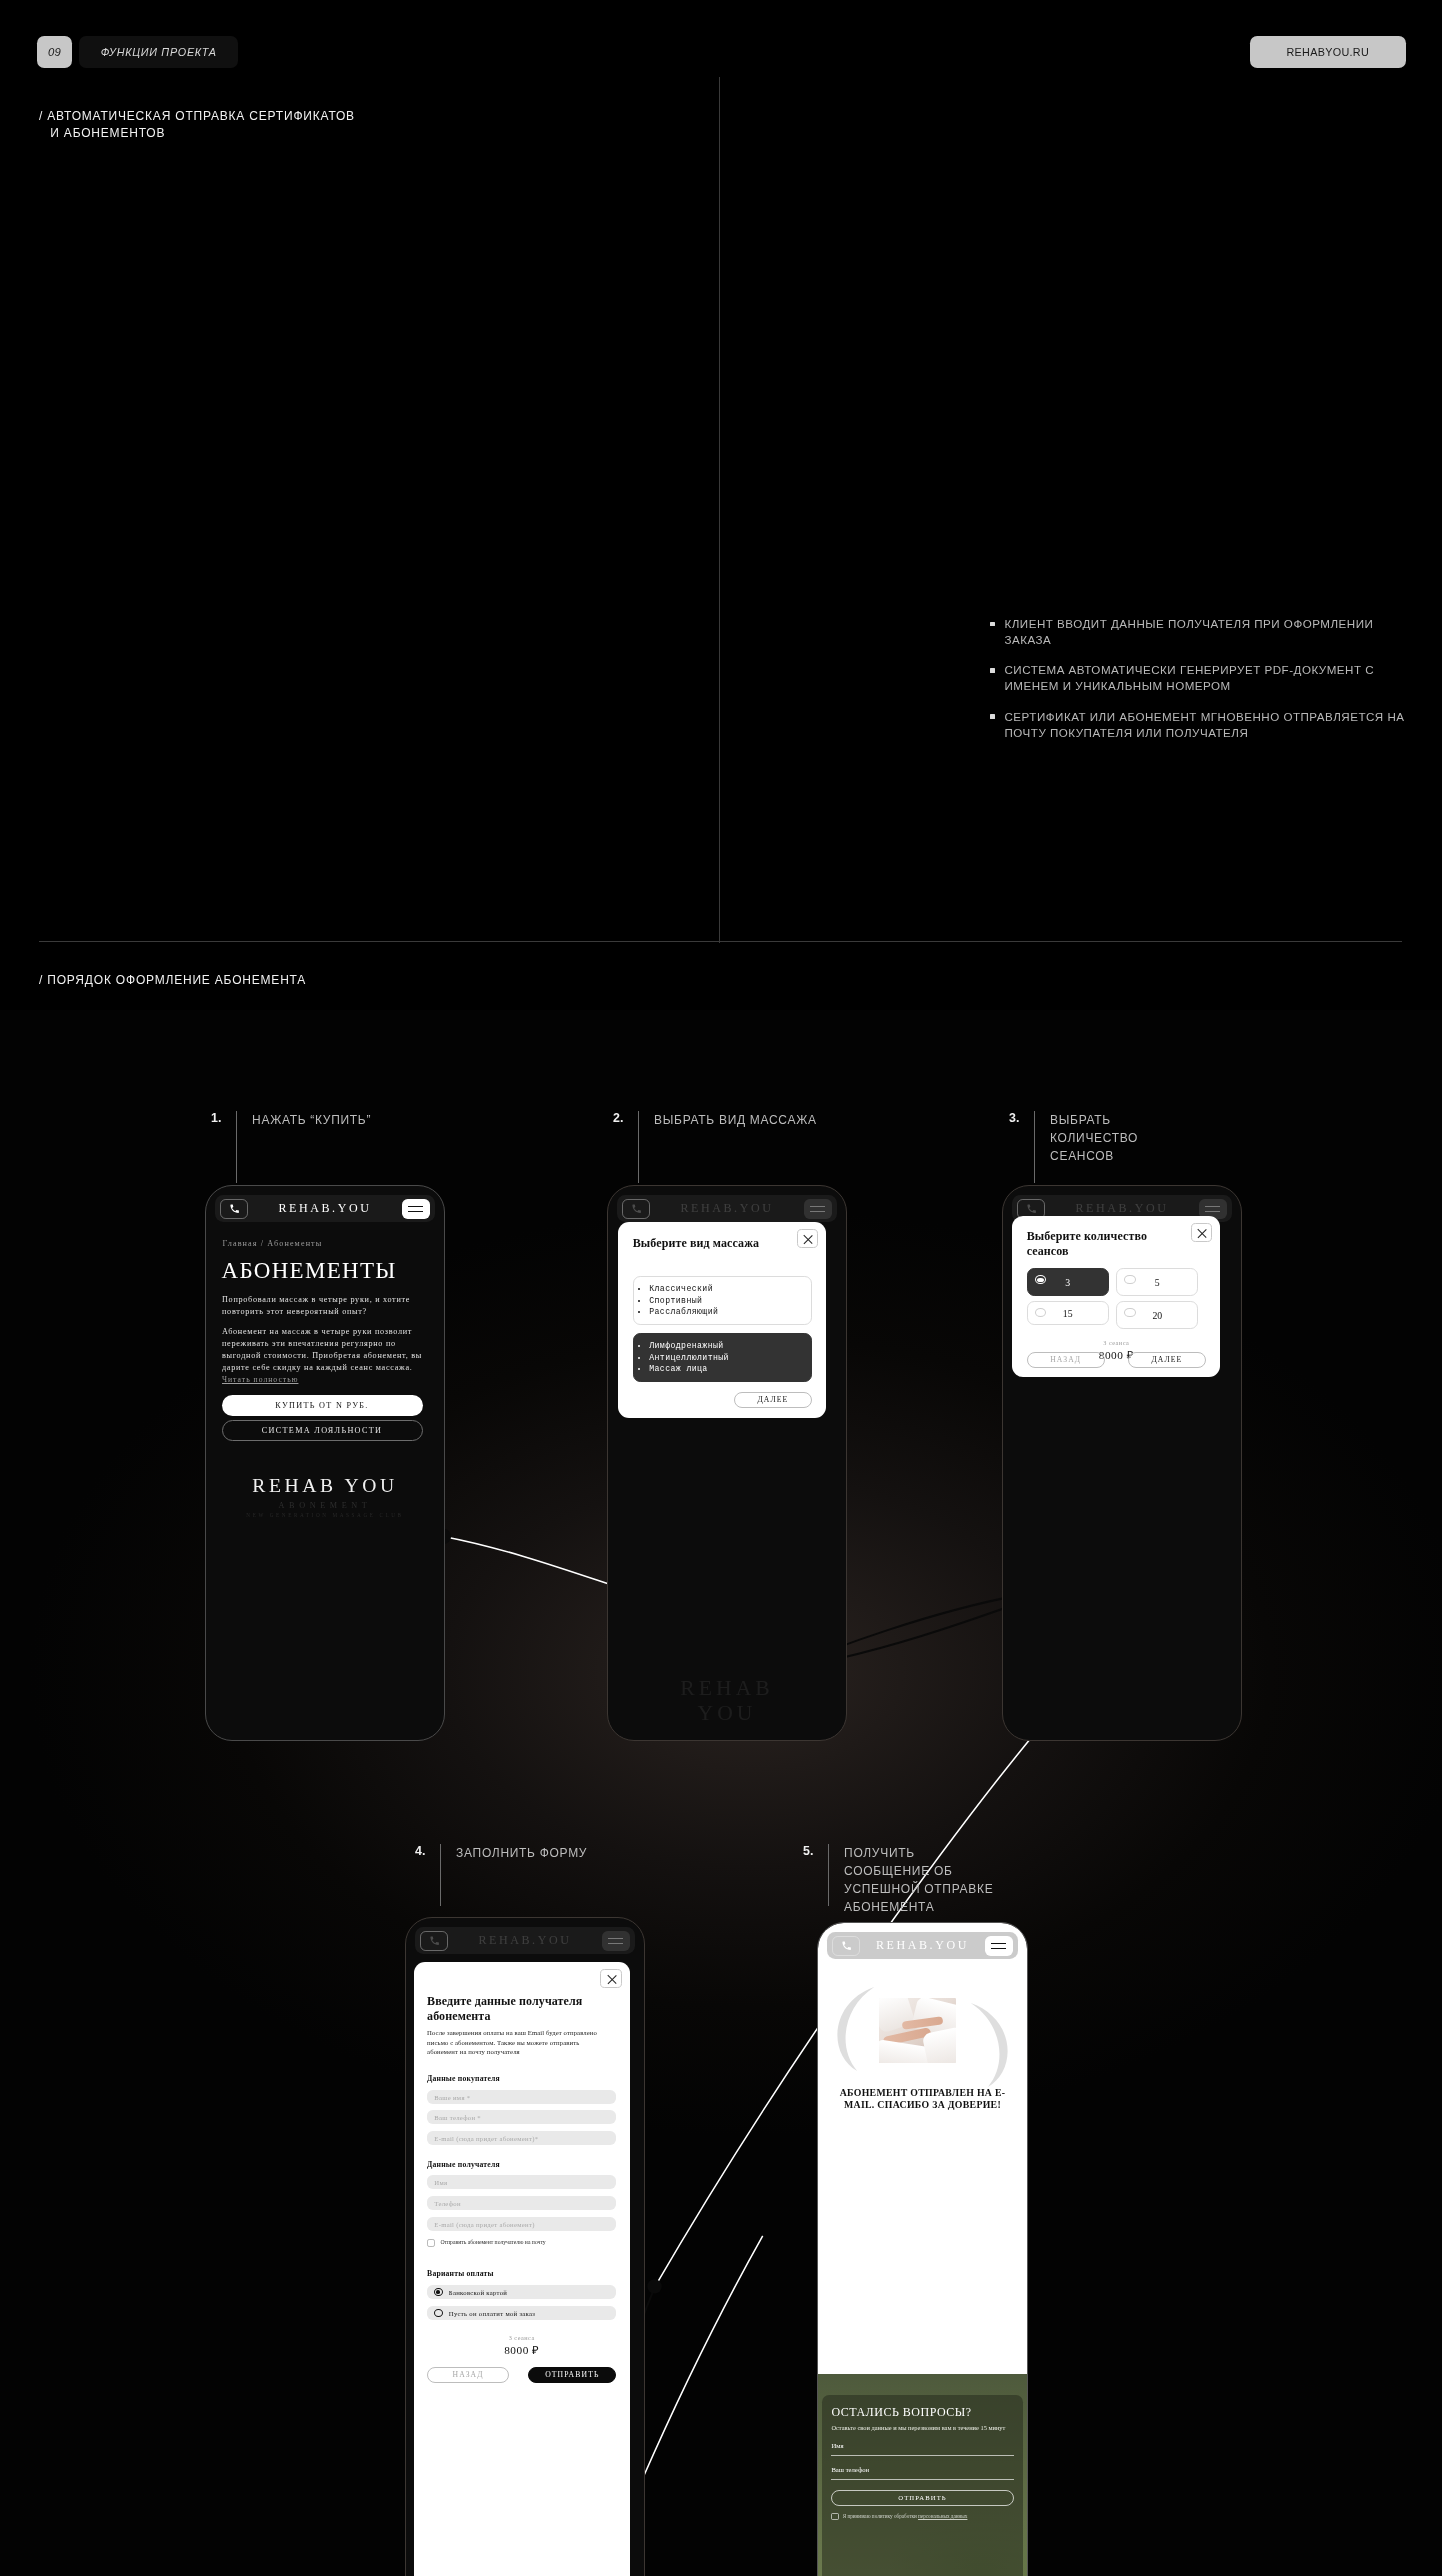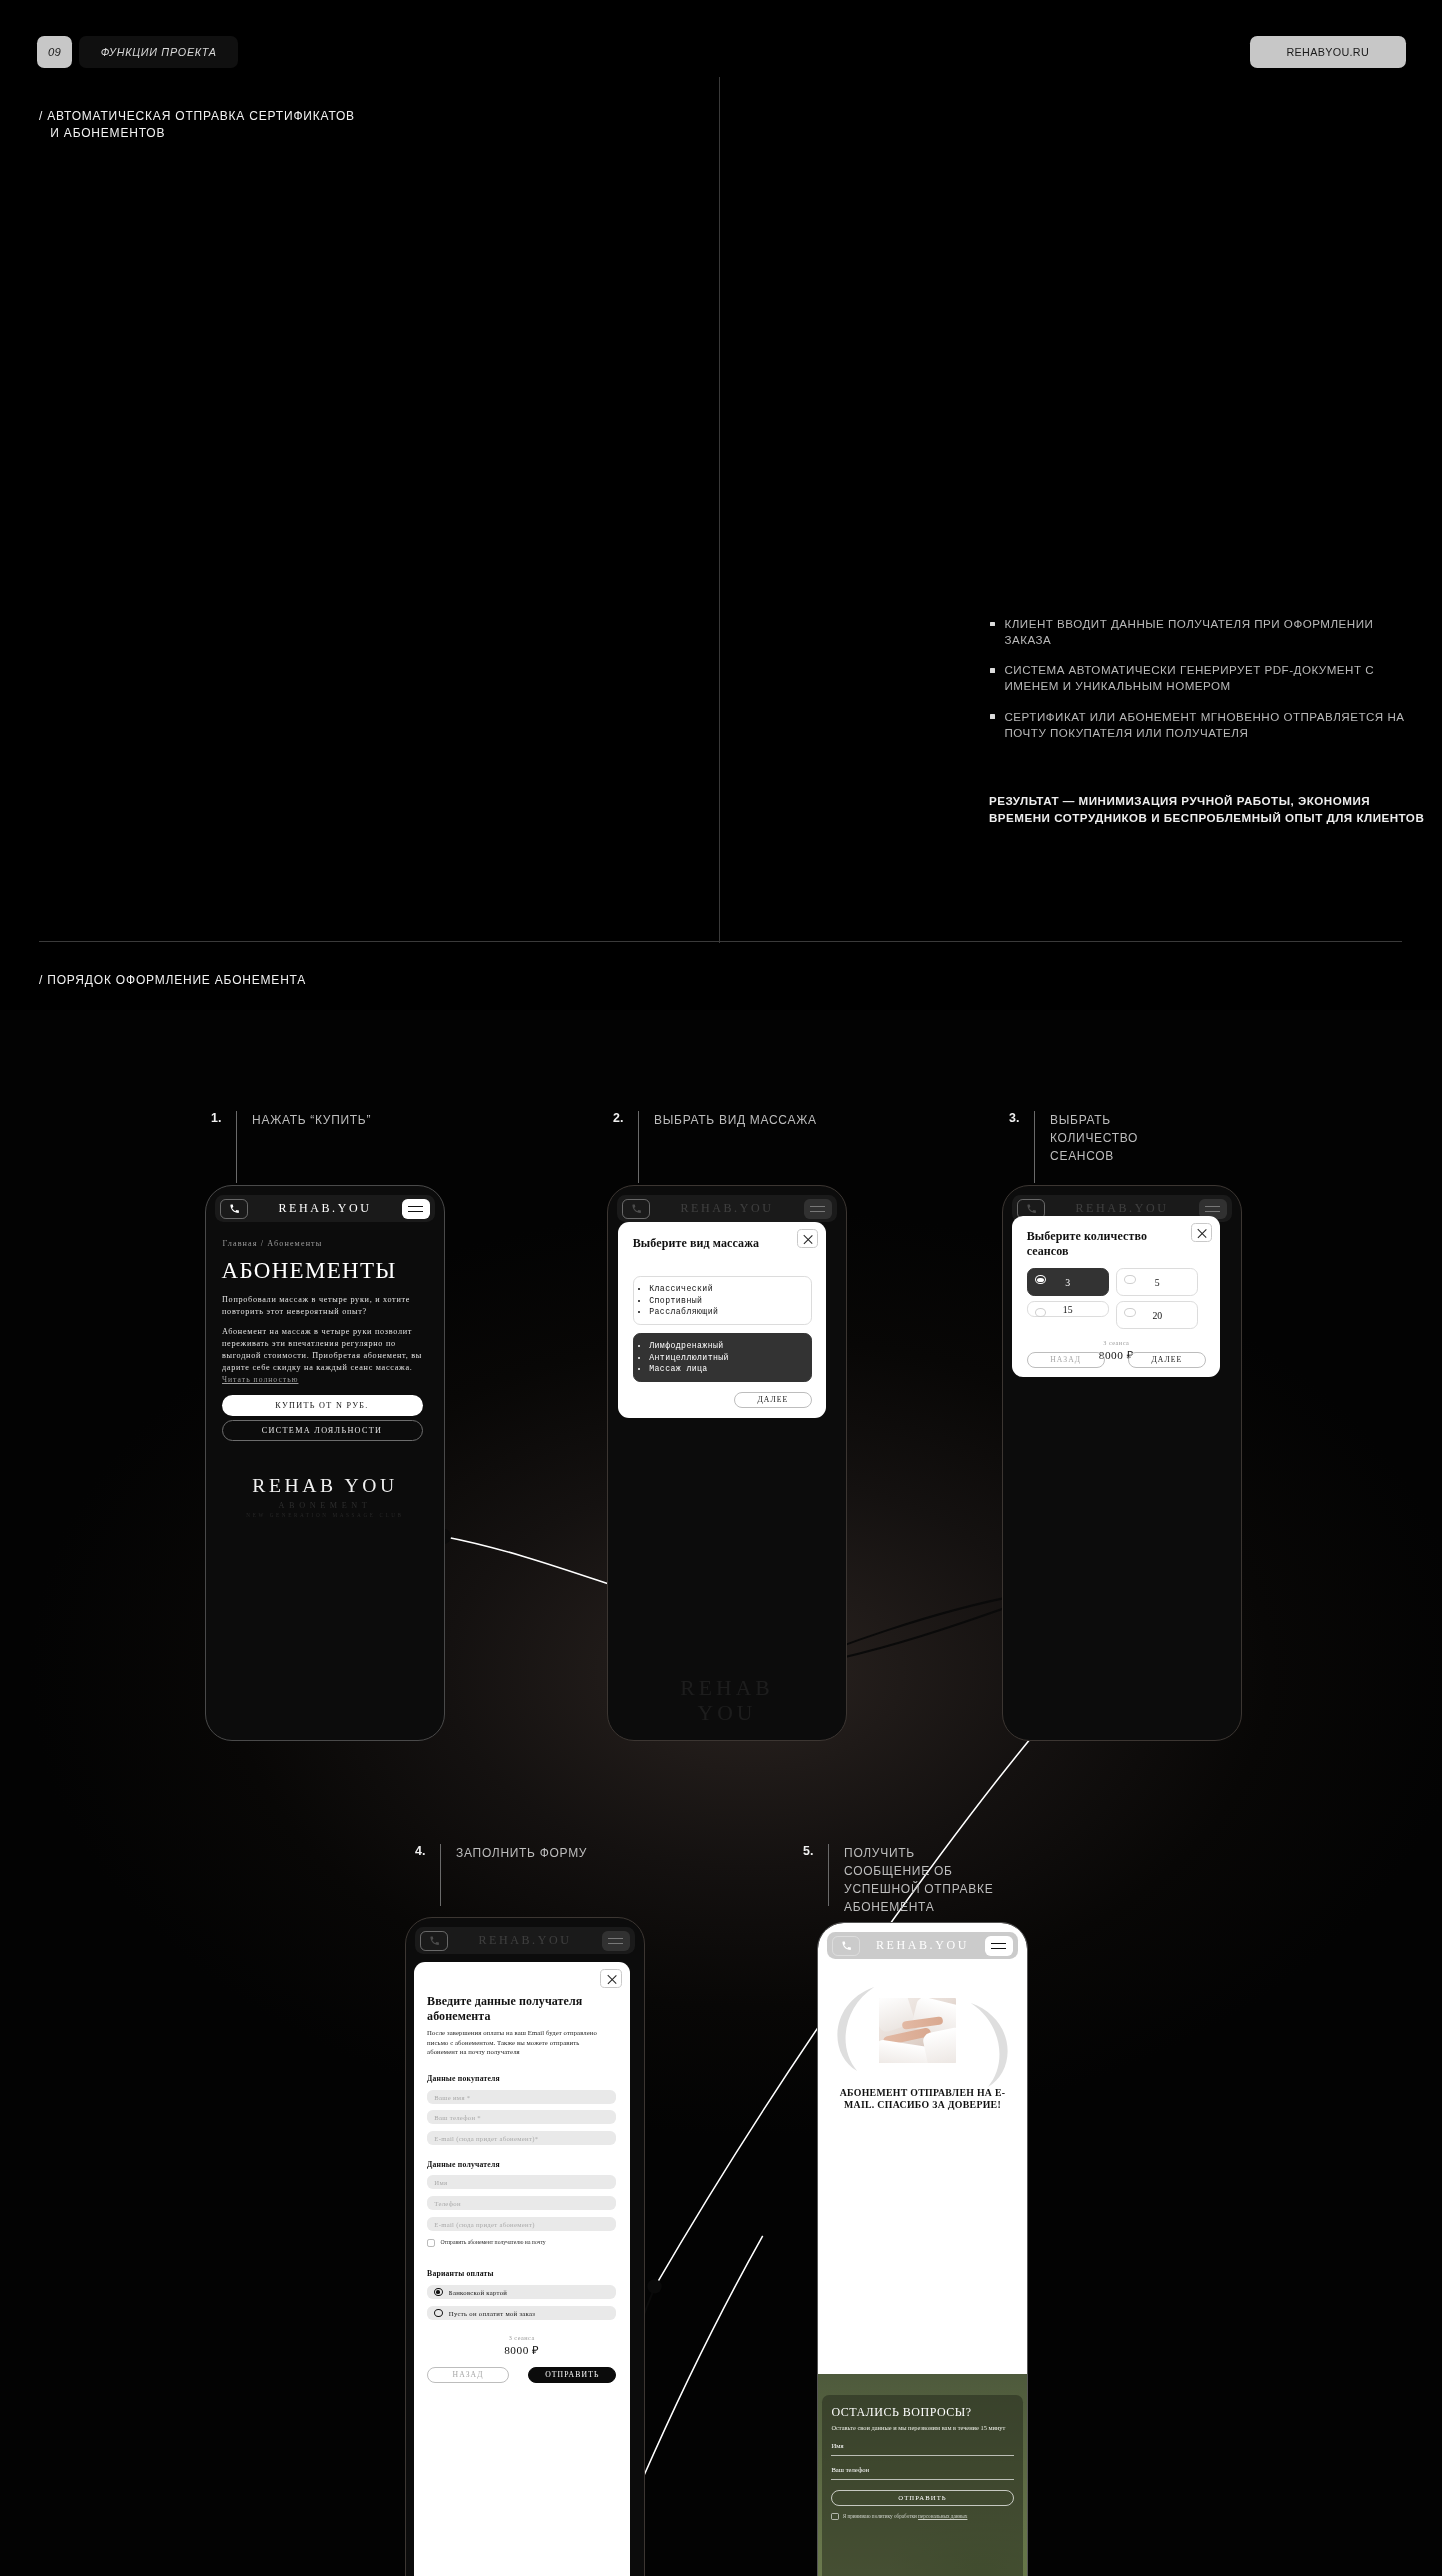--- a/index.html
+++ b/index.html
@@ -243,21 +243,20 @@
     </div>
   </div>
 
 
   <ul class="bullets">
     <li>КЛИЕНТ ВВОДИТ ДАННЫЕ ПОЛУЧАТЕЛЯ ПРИ ОФОРМЛЕНИИ ЗАКАЗА</li>
     <li>СИСТЕМА АВТОМАТИЧЕСКИ ГЕНЕРИРУЕТ PDF-ДОКУМЕНТ С ИМЕНЕМ И УНИКАЛЬНЫМ НОМЕРОМ</li>
     <li>СЕРТИФИКАТ ИЛИ АБОНЕМЕНТ МГНОВЕННО ОТПРАВЛЯЕТСЯ НА ПОЧТУ ПОКУПАТЕЛЯ ИЛИ ПОЛУЧАТЕЛЯ</li>
   </ul>
 
-  <div class="result">РЕЗУЛЬТАТ — МИНИМИЗАЦИЯ РУЧНОЙ РАБОТЫ, ЭКОНОМИЯ ВРЕМЕНИ СОТРУДНИКОВ И БЕСПРОБЛЕМНЫЙ ОПЫТ ДЛЯ КЛИЕНТОВ</div>
 </div>
 
 <div class="hr-sep"></div>
 <div class="sec2-kicker">/ ПОРЯДОК ОФОРМЛЕНИЕ АБОНЕМЕНТА</div>
 
 <div class="stage">
 
   <svg class="connectors" viewBox="0 0 2800 3780">
     <path d="M 860 1022 C 1060 1060, 1250 1150, 1400 1176" stroke="#ffffff" stroke-width="3" fill="none"></path>
     <path d="M 1400 1176 C 1440 1200, 1470 1250, 1500 1280" stroke="#0a0a0a" stroke-width="4" fill="none"></path>
@@ -387,21 +386,21 @@
         <div class="mtitle" style="position:absolute;left:14.4px;top:13.4px;width:149px">Выберите количество сеансов</div>
 
         <div class="sescell sel" style="position:absolute;left:14.4px;top:52px;width:82px;height:28px;">
           <span class="radio"></span>
           <span>3</span>
         </div>
         <div class="sescell" style="position:absolute;left:104px;top:52px;width:82px;height:28px;">
           <span class="radio"></span>
           <span>5</span>
         </div>
-        <div class="sescell" style="position:absolute;left:14.4px;top:85px;width:82px;height:16px;">
+        <div class="sescell" style="position:absolute;left:14.4px;top:85px;width:82px;height:24px;">
           <span class="radio"></span>
           <span>15</span>
         </div>
         <div class="sescell" style="position:absolute;left:104px;top:85px;width:82px;height:28px;">
           <span class="radio"></span>
           <span>20</span>
         </div>
 
         <div class="pricebox" style="position:absolute;left:0;right:0;top:123px;">
           <div class="lbl">3 сеанса</div>

